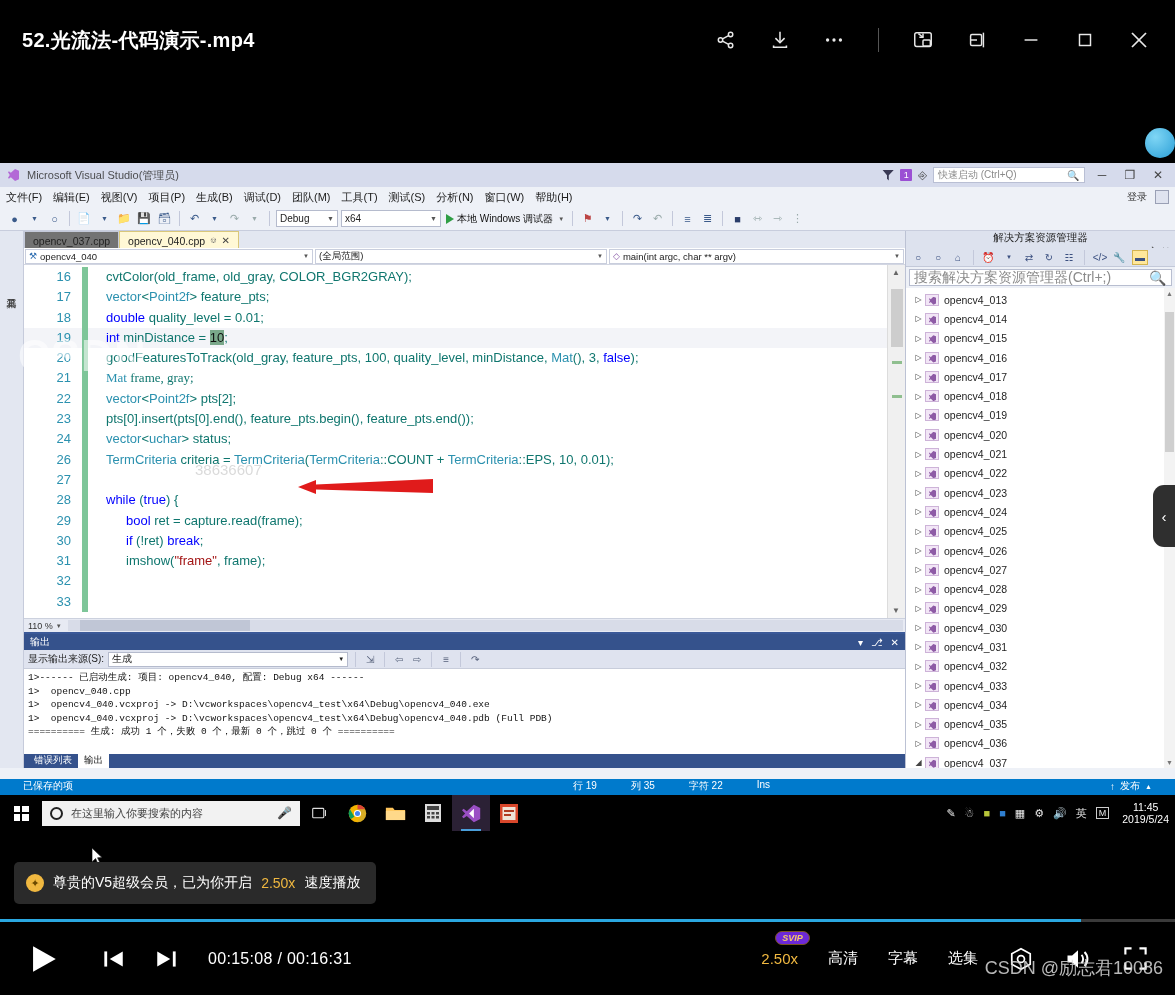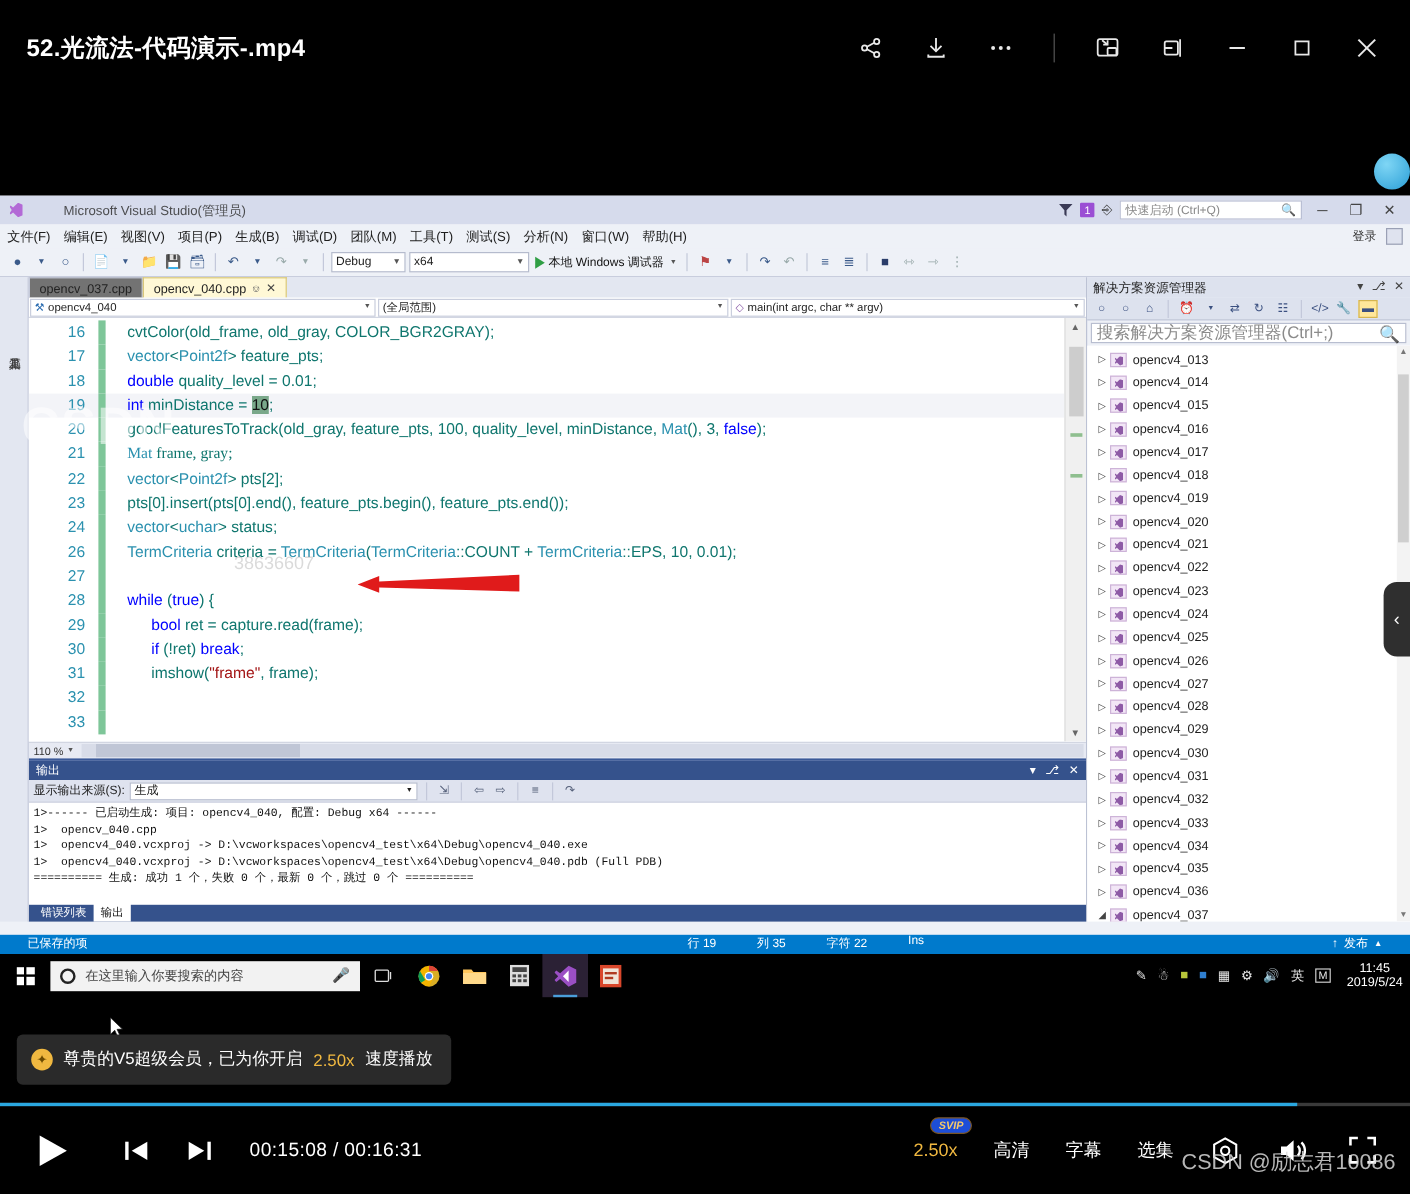--- a/index.html
+++ b/index.html
@@ -50,21 +50,21 @@
   .vs-titlebar {
     height: 24px; background: #d6dbec; display: flex; align-items: center;
     padding: 0 6px; position: relative;
   }
   .vs-logo { width: 16px; height: 14px; margin-right: 5px; position: relative; }
   .vs-logo:before {
     content: ""; position: absolute; left: 2px; top: 1px;
     width: 11px; height: 12px; background: #b36ad6;
     clip-path: polygon(64% 0, 100% 14%, 100% 86%, 64% 100%, 26% 68%, 8% 82%, 0 72%, 16% 50%, 0 28%, 8% 18%, 26% 32%);
   }
-  .vs-title-text { font-size: 11px; color: #333; opacity: .85; margin-left: 26px; }
+  .vs-title-text { font-size: 11px; color: #333; opacity: .85; }
   .vs-title-right { margin-left: auto; display: flex; align-items: center; gap: 6px; }
   .vs-flag { width: 12px; height: 11px; background: #3a3a55;
              clip-path: polygon(0 0,100% 0,55% 52%,55% 100%,40% 85%,40% 52%); }
   .vs-badge { background: #9b4fd4; color:#fff; font-size:9px; width:12px; height:12px;
               display:flex; align-items:center; justify-content:center; border-radius:1px;}
   .vs-quick {
     width: 152px; height: 16px; background: #fff; border: 1px solid #b9bfd4;
     font-size: 10px; color: #8a8a8a; padding: 1px 4px; display:flex; align-items:center;
   }
   .vs-quick .mag { margin-left: auto; color:#666; font-size: 10px; }
@@ -169,21 +169,21 @@
               font-family:"Liberation Mono","DejaVu Sans Mono",monospace; font-size:9.5px;
               color:#111; line-height:13.5px; white-space:pre;}
   .out-tabs { height:14px; background:#35528c; display:flex; align-items:flex-end; padding-left:4px;}
   .out-tab { font-size:9.5px; padding:1px 6px; color:#fff;margin-top:32px; }
   .out-tab.active { background:#fff; color:#111;}
 
   
   .se { width:270px; background:#eef1f7; border-left:1px solid #bcc2d4;
         display:flex; flex-direction:column;}
   .se-head { height:17px; background:#dde2ee; display:flex; align-items:center;
-             padding:0 5px; font-size:10.5px; color:#1d1d1d;}
+             padding:0 5px; font-size:10.5px; color:#1d1d1d;flex-direction:column;}
   .se-head .rt { margin-left:auto; display:flex; gap:7px; font-size:10px; color:#444;}
   .se-toolbar { height:19px; background:#dde2ee; display:flex; align-items:center;
                 gap:4px; padding:0 4px; border-bottom:1px solid #c3c9d9;}
   .se-ic { width:16px;height:15px;display:flex;align-items:center;justify-content:center;
            font-size:10px;color:#3b5080;cursor:pointer;}
   .se-ic.sel { background:#ffe79a; border:1px solid #d4b44f;}
   .se-search { height:17px; margin:2px 3px; background:#fff; border:1px solid #b8bed0;
                display:flex; align-items:center; padding:0 4px; font-size:14px; color:#8b8b8b;}
   .se-search .mg { margin-left:auto; color:#555;}
   .se-tree { flex:1; background:#fff; overflow:hidden; position:relative;
@@ -238,21 +238,21 @@
 
   .progress { position:absolute; left:0; top:919px; width:1175px; height:3px; background:#3a3a3a;}
   .progress .fill { height:3px; background:#2aa7e0; width:92%; }
   .ctrlbar { position:absolute; left:0; top:922px; width:1175px; height:73px; background:#000;
              display:flex; align-items:center; color:#fff; padding:0 26px;}
   .c-ic { display:flex; align-items:center; justify-content:center; cursor:pointer; color:#fff;}
   .c-time { font-size:16px; color:#fff; margin-left:28px; letter-spacing:.3px;}
   .c-right { margin-left:auto; display:flex; align-items:center; gap:30px; }
   .c-txt { font-size:15px; color:#fff; cursor:pointer; position:relative; }
   .c-txt.speed { color:#f0b840; }
-  .svip { position:absolute; left:14px; top:-19px; background:#1d4ed8; color:#f6c96a;
+  .svip { position:absolute; left:14px; top:-19px; background:#6d28d9; color:#f6c96a;
           font-size:9px; font-weight:bold; border-radius:7px; padding:1px 6px;
           border:1px solid #7a5420; font-style:italic;}
   .watermark { position:absolute; right:12px; top:956px; color:#d8d8d8; font-size:18px;
                opacity:.85; white-space:nowrap;}
 
   
   .edge-tab { position:absolute; right:0; top:485px; width:22px; height:62px;
               background:#2f2f2f; border-radius:11px 0 0 11px; display:flex;
               align-items:center; justify-content:center; color:#fff; font-size:15px;
               z-index:20; cursor:pointer;}

